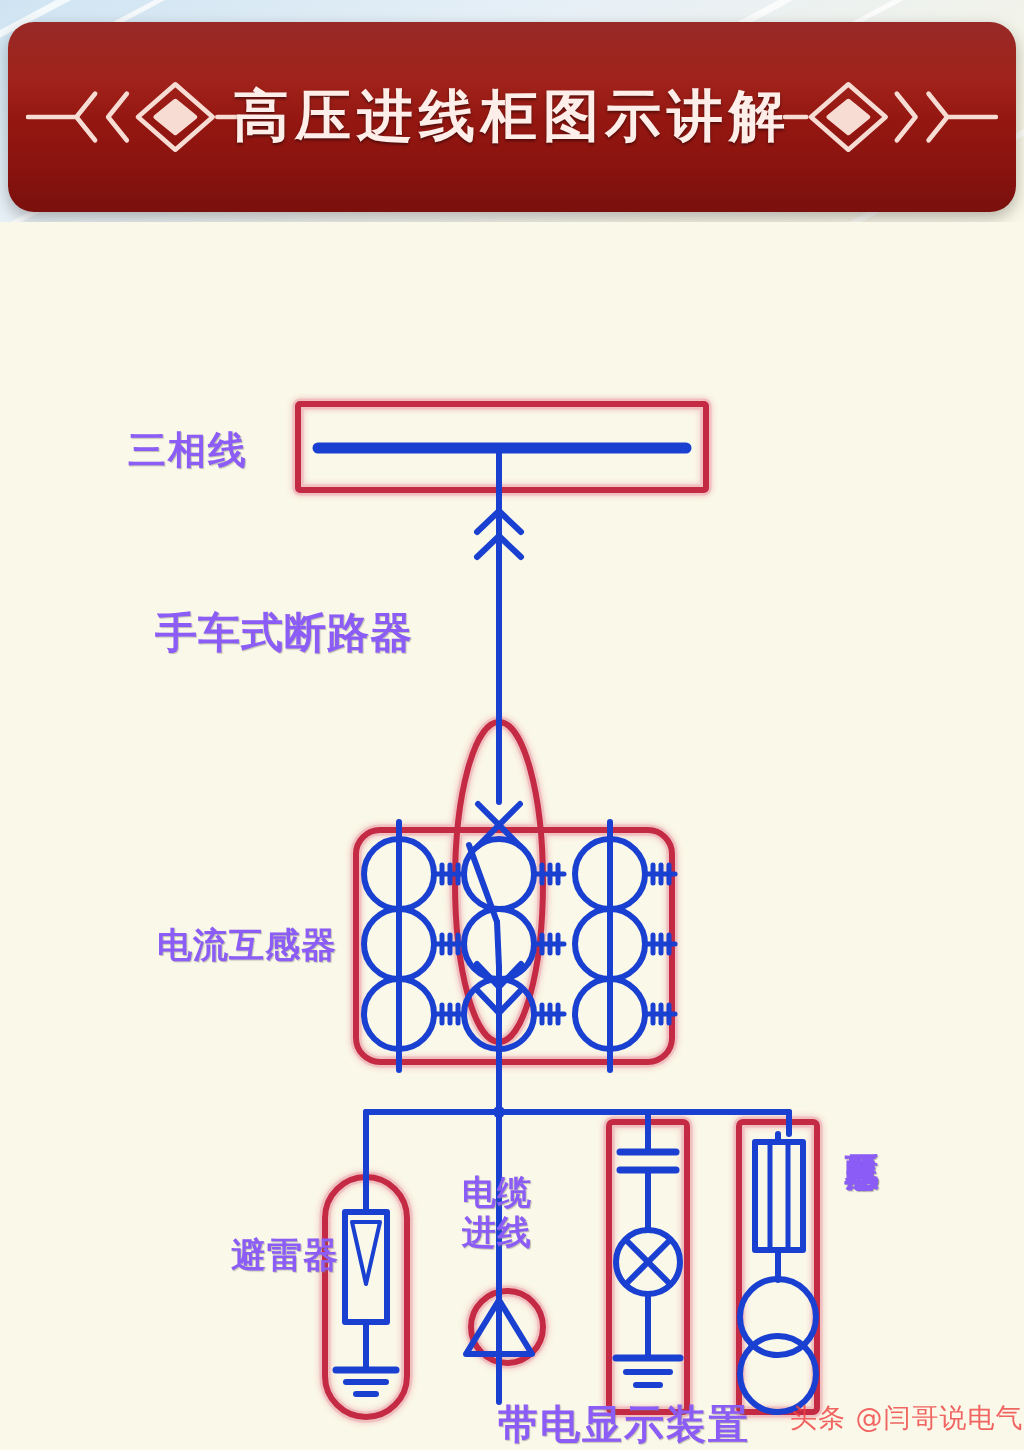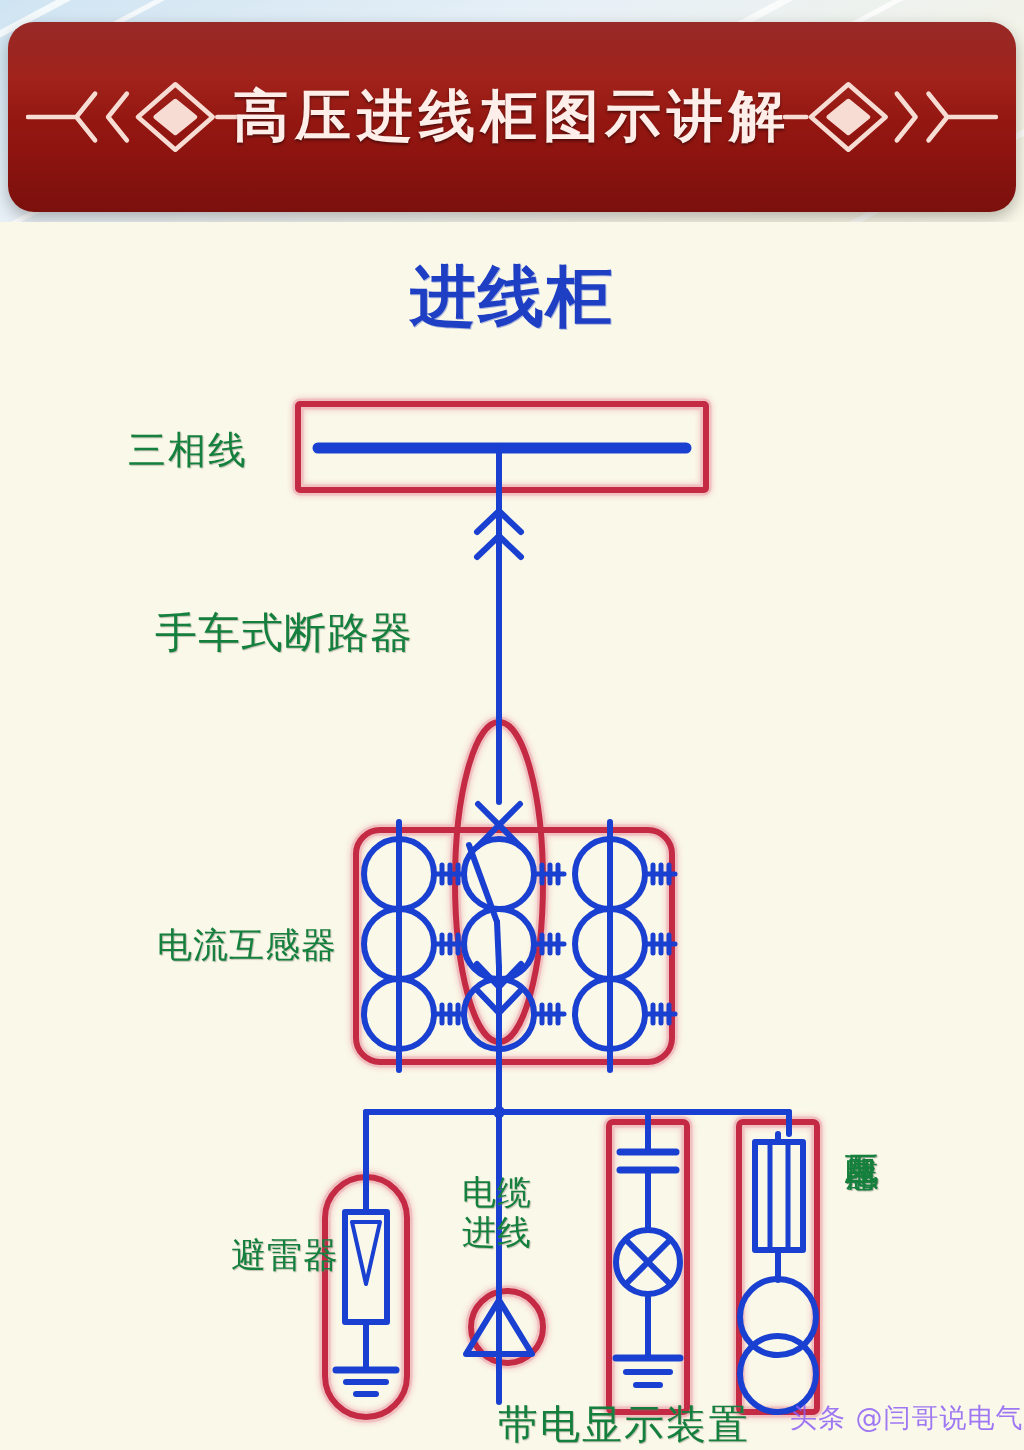--- a/index.html
+++ b/index.html
@@ -71,37 +71,37 @@
   }
   .page-title{
     position:absolute;left:0;top:30px;width:1024px;text-align:center;
     font-family:"DejaVu Sans","Liberation Sans",sans-serif;
     font-weight:700;font-size:66px;color:#1e3fc4;letter-spacing:2px;
     text-shadow:1px 1px 0 rgba(30,63,196,.35);
   }
   .lbl{
     position:absolute;
     font-family:"DejaVu Sans","Liberation Sans",sans-serif;
-    font-weight:400;color:#15803d;white-space:nowrap;
+    font-weight:700;color:#8b5cf6;white-space:nowrap;
     text-shadow:1px 1px 1px rgba(120,120,110,.45);
   }
   .lbl-three-phase{left:128px;top:203px;font-size:38px;letter-spacing:2px;}
   .lbl-breaker{left:155px;top:383px;font-size:42px;letter-spacing:1px;}
   .lbl-ct{left:110px;top:700px;font-size:35px;letter-spacing:1px;margin-left:47px;}
   .lbl-arrester{left:183px;top:1010px;font-size:35px;letter-spacing:1px;margin-left:48px;}
   .lbl-cable{left:462px;top:950px;font-size:34px;line-height:1.18;letter-spacing:1px;text-align:left;}
   .lbl-live{left:498px;top:1175px;font-size:40px;letter-spacing:2px;}
   .lbl-pt{
     left:845px;top:905px;font-size:34px;letter-spacing:1px;
     writing-mode:vertical-rl;text-orientation:upright;line-height:1.0;
   }
   .watermark{
     position:absolute;left:790px;top:1178px;
     font-family:"DejaVu Sans","Liberation Sans",sans-serif;
-    font-size:27px;color:#8b5cf6;opacity:.82;white-space:nowrap;
+    font-size:27px;color:#ef4444;opacity:.82;white-space:nowrap;
     letter-spacing:1px;
     text-align:center;
   }
   svg.schematic{position:absolute;left:0;top:0;width:1024px;height:1228px;}
 </style>
 </head>
 <body>
 
 <div class="top-bg">
   <div class="streak s1"></div>
@@ -134,21 +134,20 @@
         <path d="M122 20 L142 45 L122 70"></path>
         <path d="M156 20 L176 45 L156 70"></path>
         <path d="M178 45 H228"></path>
       </g>
     </svg>
   </div>
 </div>
 
 <div class="diagram-area">
 
-  <div class="page-title">进线柜</div>
 
   <svg class="schematic" viewBox="0 0 1024 1228">
     <defs>
       <filter id="softglow" x="-60%" y="-60%" width="220%" height="220%">
         <feGaussianBlur stdDeviation="3" result="b"></feGaussianBlur>
         <feMerge>
             <feMergeNode in="b"></feMergeNode>
             <feMergeNode in="SourceGraphic"></feMergeNode>
           </feMerge>
       </filter>

